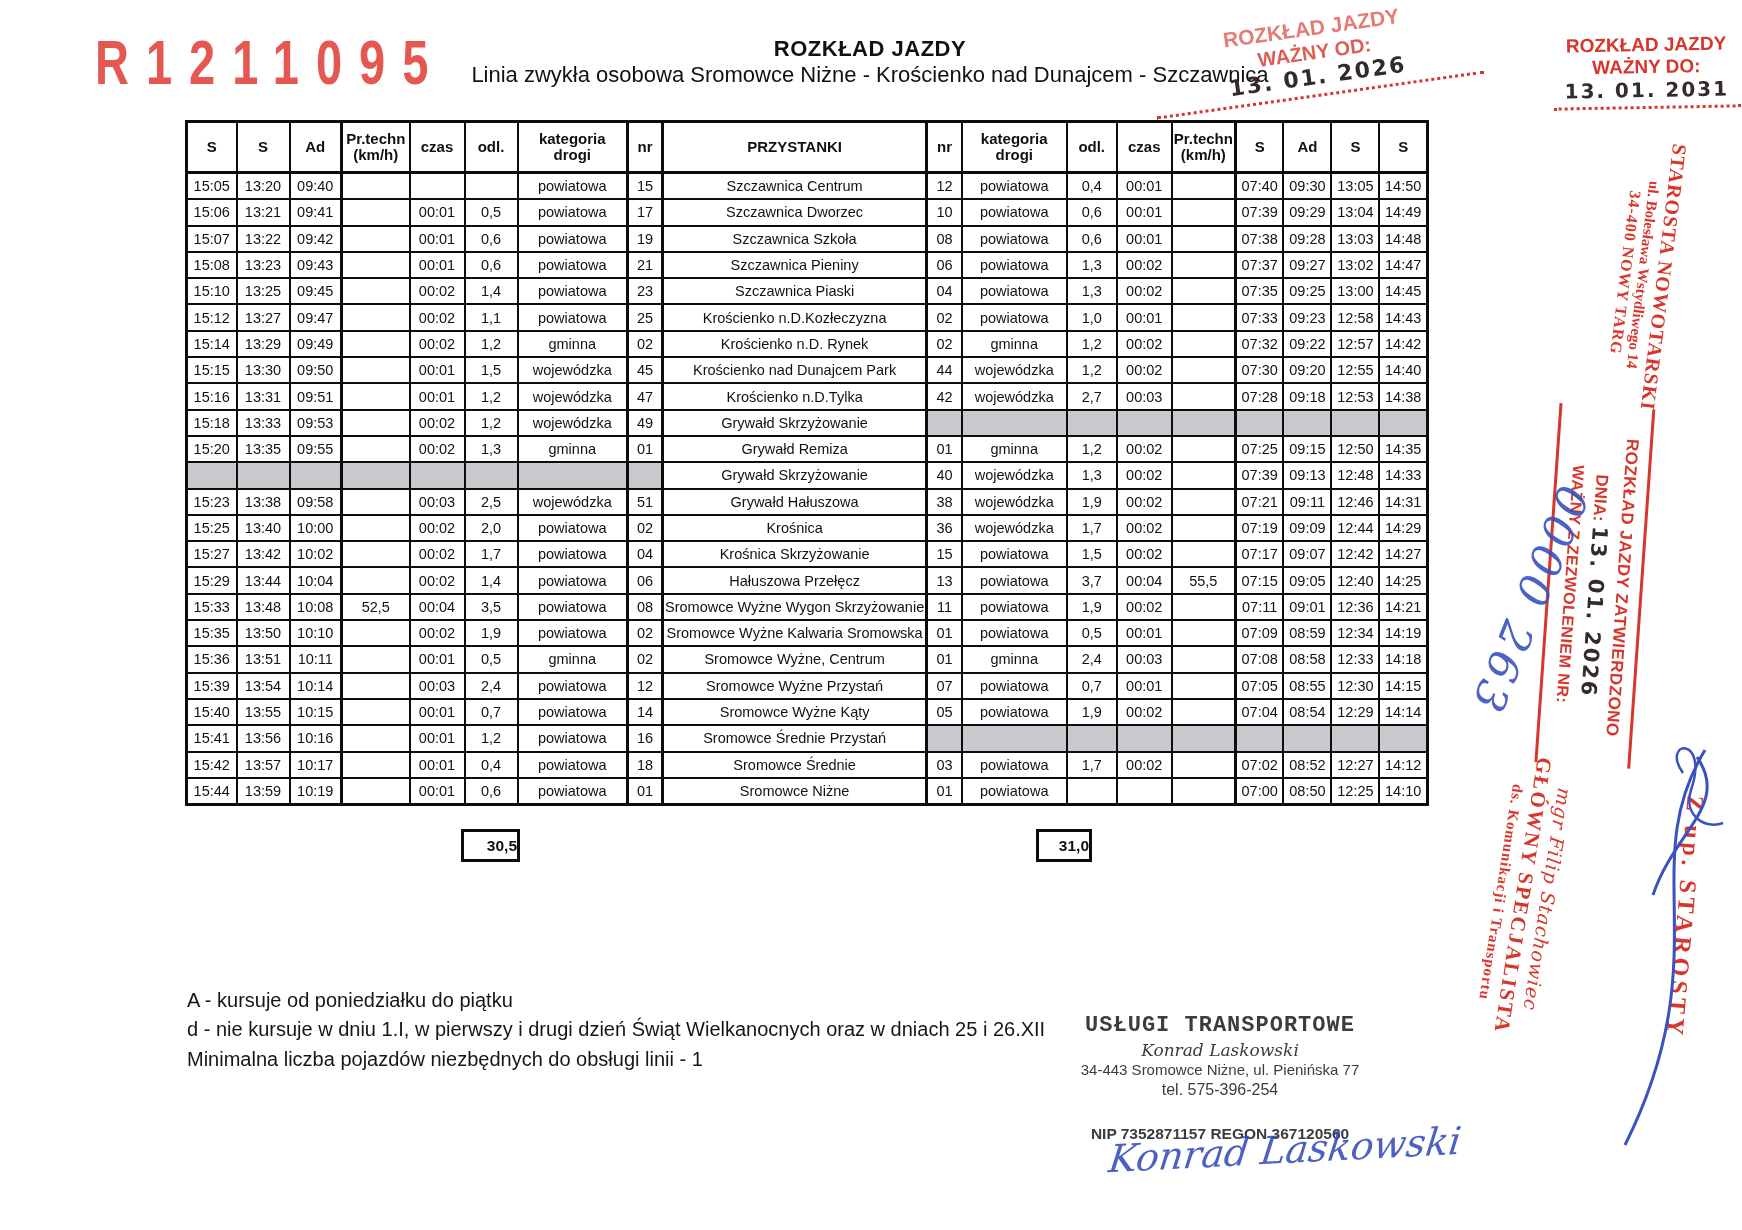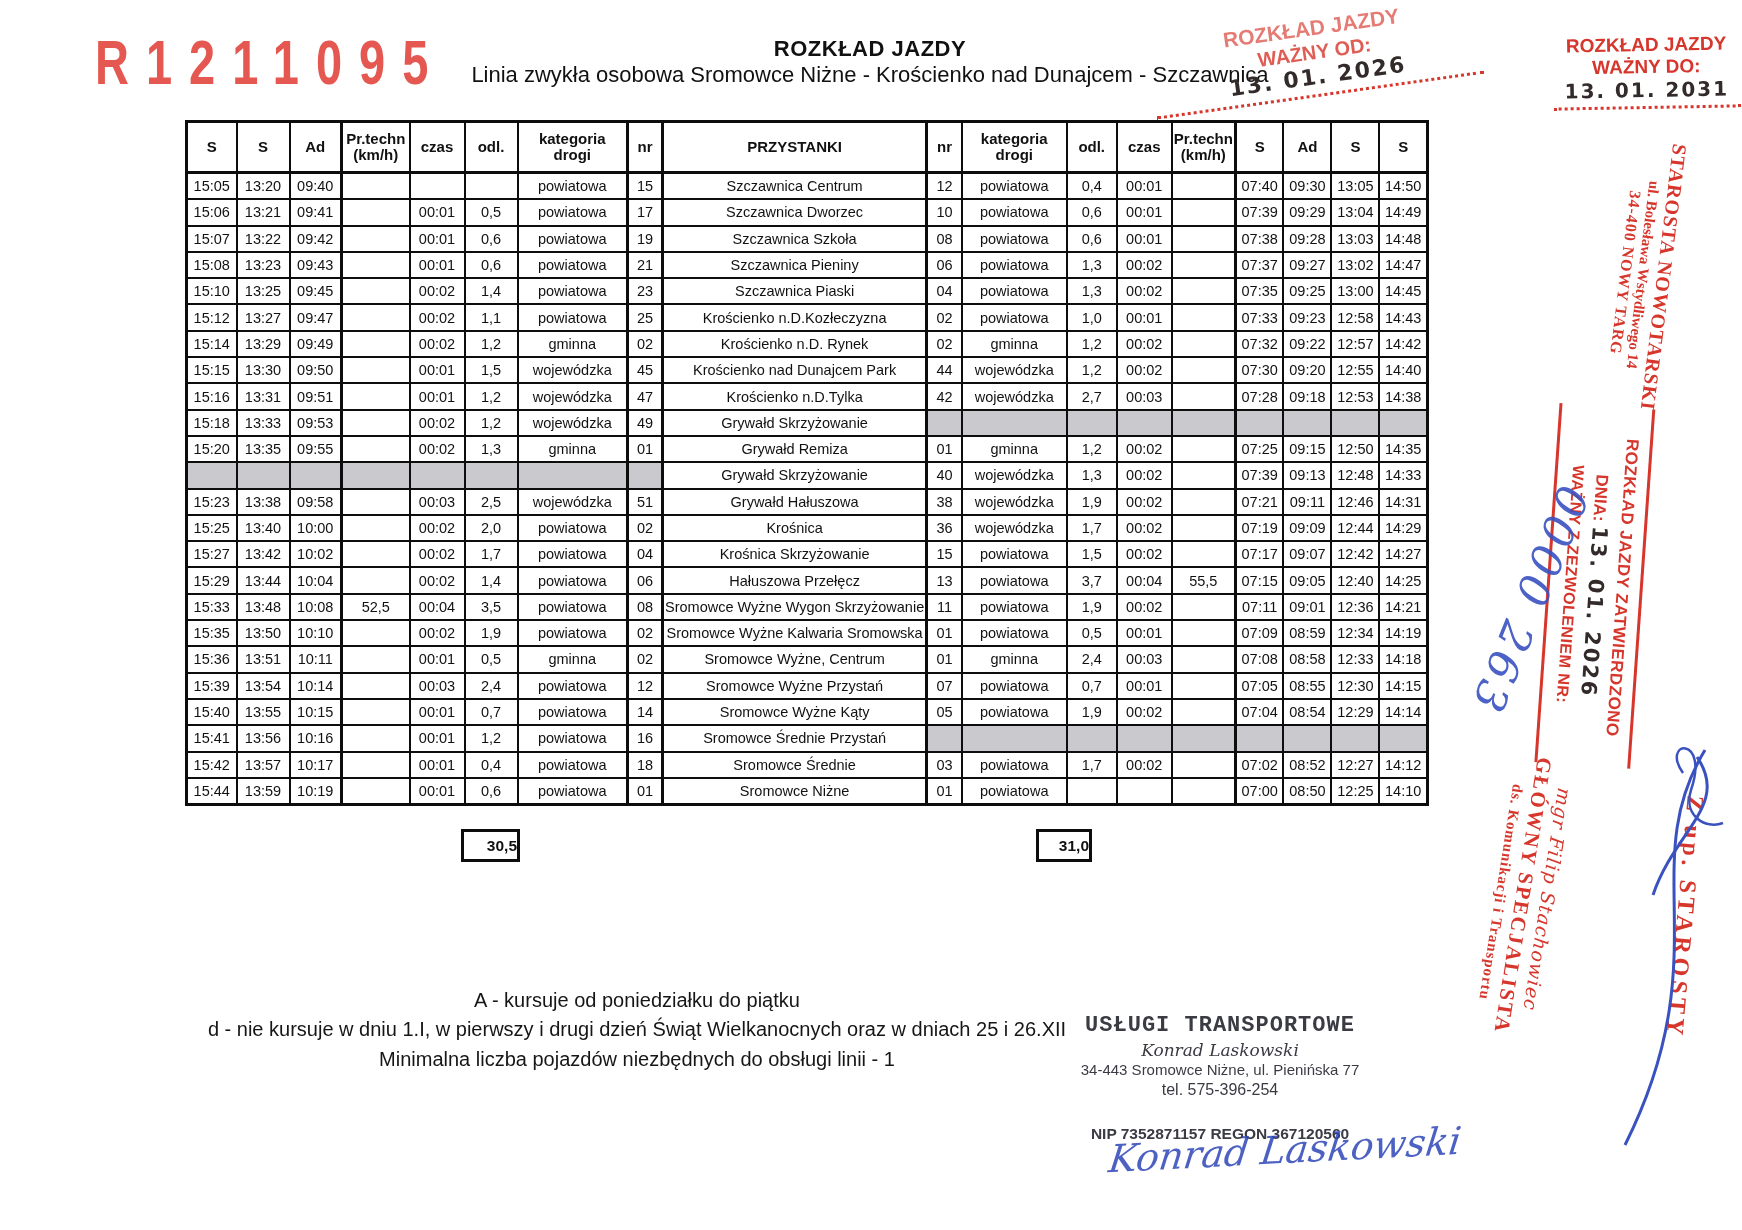--- a/index.html
+++ b/index.html
@@ -82,21 +82,21 @@
   .tt th:nth-child(9),.tt td:nth-child(9),
   .tt th:nth-child(10),.tt td:nth-child(10),
   .tt th:nth-child(15),.tt td:nth-child(15){border-left-width:3px;}
   .tt thead th{border-bottom-width:3px;}
   .tt td.gray{background:#c9c9ce;}
 
   .total-box{position:absolute;border:3px solid #0d0d0d;background:#fff;
              font-size:15.5px;text-align:right;line-height:27px;font-family:"Liberation Sans",sans-serif;font-weight:bold;}
 
   
-  .notes{position:absolute;left:187px;top:986px;width:900px;font-size:20px;line-height:1.47;color:#161616;text-align:center;}
+  .notes{position:absolute;left:187px;top:986px;width:900px;font-size:20px;line-height:1.47;color:#161616;}
 </style>
 </head>
 <body>
 
 <div class="page">
 
   <div class="serial">R1211095</div>
 
   <div class="titles">
     <div class="doc-title">ROZKŁAD JAZDY</div>

